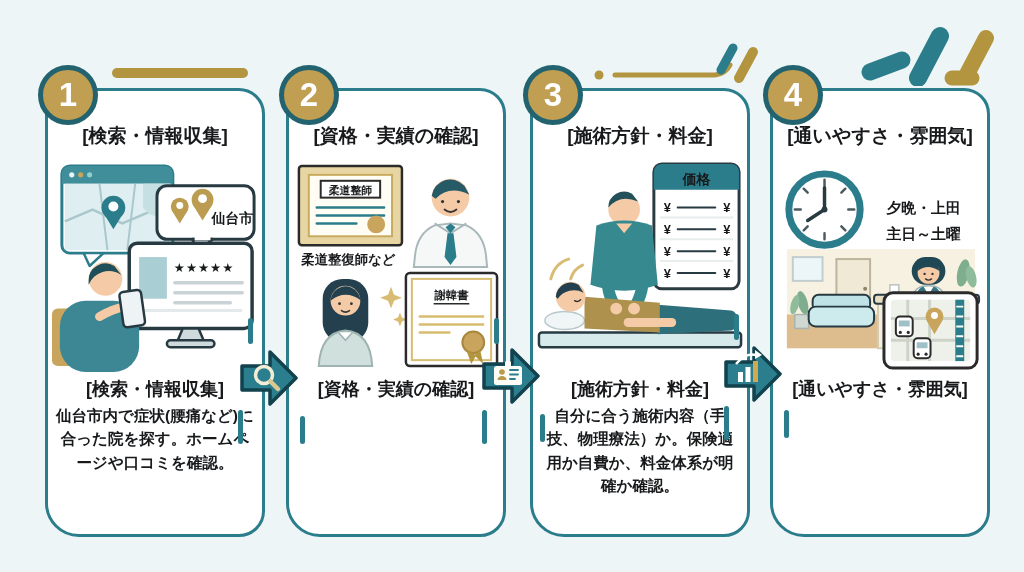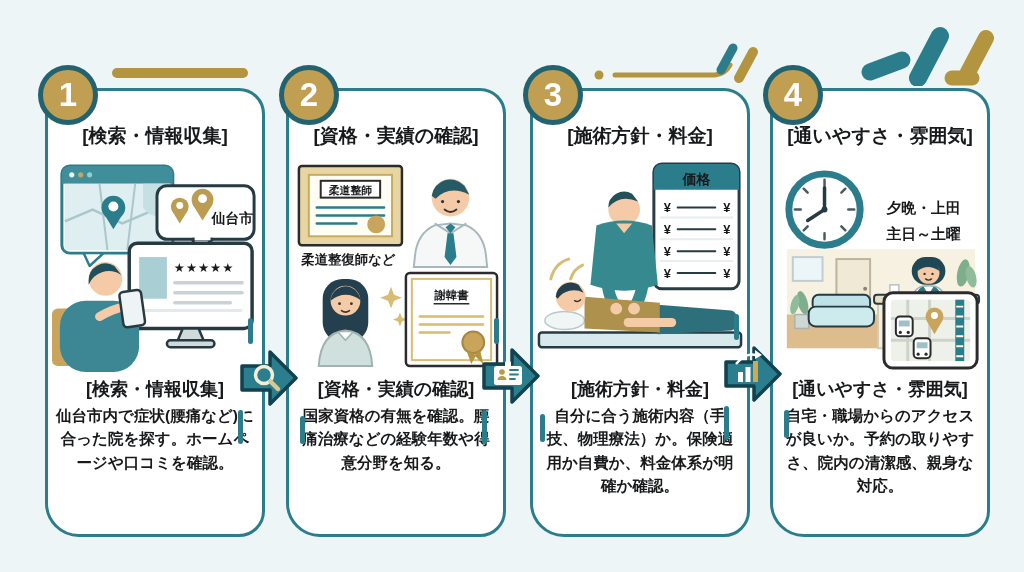--- a/index.html
+++ b/index.html
@@ -176,21 +176,20 @@
           <path d="M146,143 H182" stroke="#2b2b2b" stroke-width="1.5"></path>
           <path d="M132,156 H196 M132,164 H196 M132,172 H162" stroke="#d8bc72" stroke-width="2.5" stroke-linecap="round"></path>
           <circle cx="186" cy="182" r="11" fill="#c9a45c" stroke="#a8863e" stroke-width="2"></circle>
           <path d="M179,190 l5,14 5,-9 z" fill="#b3953f"></path>
           <path d="M193,190 l3,14 -9,-9 z" fill="#b3953f"></path>
         </g>
       </svg>
     </div>
 
     <h3 class="caption">[資格・実績の確認]</h3>
-    <p class="desc">国家資格の有無を確認。腰痛治療などの経験年数や得意分野を知る。</p>
   </section>
 
   <section class="panel p3">
     <div class="badge">
       <span>3</span>
     </div>
     <h2 class="title">[施術方針・料金]</h2>
 
     <div class="illus">
       <svg width="216" height="212" viewBox="0 0 216 212">
@@ -304,21 +303,20 @@
             <rect x="142" y="178" width="17" height="20" rx="4" fill="#ffffff" stroke="#2b2b2b" stroke-width="2"></rect>
             <rect x="145" y="182" width="11" height="6" fill="#9fc0c6"></rect>
             <circle cx="146.5" cy="194" r="1.6" fill="#2b2b2b"></circle>
               <circle cx="154.5" cy="194" r="1.6" fill="#2b2b2b"></circle>
           </g>
         </g>
       </svg>
     </div>
 
     <h3 class="caption">[通いやすさ・雰囲気]</h3>
-    <p class="desc">自宅・職場からのアクセスが良いか。予約の取りやすさ、院内の清潔感、親身な対応。</p>
   </section>
 
   <div class="arrow-wrap a1">
     <svg width="84" height="130" viewBox="0 0 84 130">
       <rect x="14" y="0" width="5" height="26" rx="2.5" fill="#2b7d8b"></rect>
       <rect x="4" y="92" width="5" height="34" rx="2.5" fill="#2b7d8b"></rect>
       <rect x="66" y="98" width="5" height="28" rx="2.5" fill="#2b7d8b"></rect>
       <g transform="translate(8,32)">
         <polygon points="0,16 28,16 28,2 54,28 28,54 28,40 0,40" fill="#2b7e8d" stroke="#12424d" stroke-width="3.5" stroke-linejoin="round"></polygon>
       </g>

